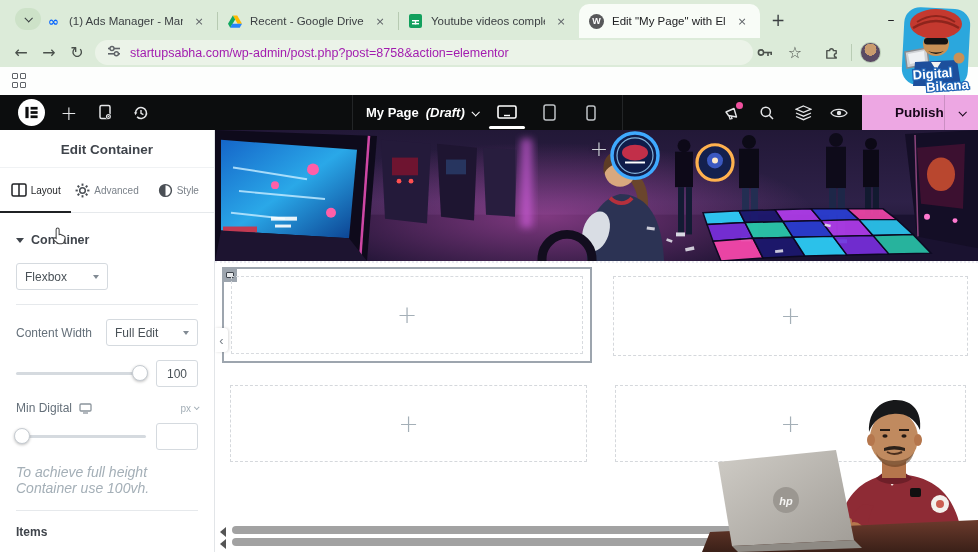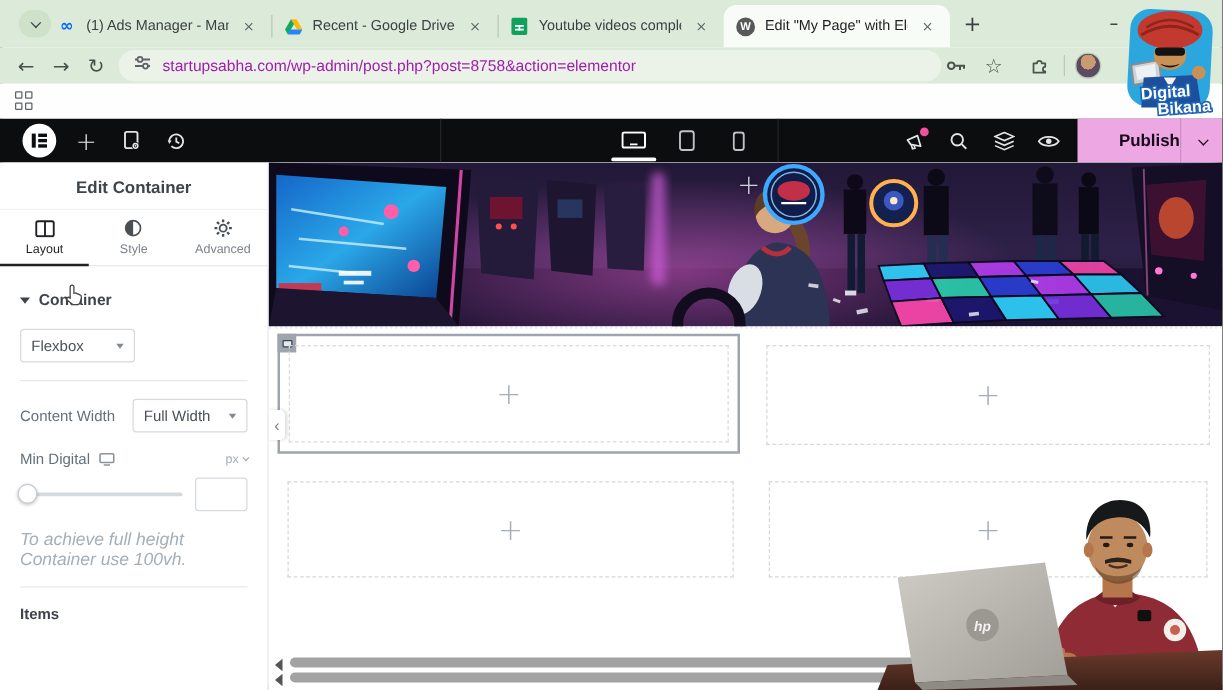--- a/index.html
+++ b/index.html
@@ -58,21 +58,21 @@
   .publish { position:absolute; left:862px; top:0; width:116px; height:35px; background:#eda7e3; display:flex; }
   .publish .plabel { flex:1; display:flex; align-items:center; justify-content:center; font-size:13.5px; font-weight:bold; color:#17071a;padding-left:33px; }
   .publish .pchev { width:34px; display:flex; align-items:center; justify-content:center; border-left:1px solid rgba(0,0,0,.14); color:#17071a; }
   .chev { display:inline-block; width:6px; height:6px; border-right:1.7px solid currentColor; border-bottom:1.7px solid currentColor;
           transform:rotate(45deg) translateY(-1px); }
 
   
   .panel { position:absolute; left:0; top:130px; width:215px; height:422px; background:#fff; border-right:1px solid #e2e5e8; overflow:hidden; }
   .panel-title { text-align:center; font-size:13.5px; font-weight:bold; color:#3f444b; padding:12px 0 10px; }
   .ptabs { display:flex; height:46px; border-bottom:1px solid #e6e9ec; border-top:1px solid #f0f2f4; }
-  .ptab { flex:1; display:flex; flex-direction:column; align-items:center; justify-content:center; gap:4px; font-size:10px; color:#7b828a; position:relative; }
+  .ptab { flex:1; display:flex; flex-direction:row; align-items:center; justify-content:center; gap:4px; font-size:10px; color:#7b828a; position:relative; }
   .ptab.active { color:#1f2124; }
   .ptab.active::after { content:""; position:absolute; left:0; bottom:-1px; width:100%; height:2px; background:#1f2124; }
   .psection { display:flex; align-items:center; gap:7px; padding:20px 16px 16px; position:relative; }
   .psection .sec-label { font-size:12.5px; font-weight:bold; color:#3f444b; }
   .caret-down { width:0; height:0; border-left:4px solid transparent; border-right:4px solid transparent; border-top:5px solid #3f444b; }
   .cursor-hand { position:absolute; left:52px; top:14px; z-index:5; }
   .ctl-row { display:flex; align-items:center; justify-content:space-between; margin:0 16px 14px; }
   .ctl-label { font-size:12px; color:#65707a; display:flex; align-items:center; gap:7px; }
   .eselect { width:92px; height:27px; border:1px solid #d5dadf; border-radius:3px; background:#fff; display:flex; align-items:center;
              justify-content:space-between; padding:0 8px; font-size:12px; color:#495157; }
@@ -227,20 +227,25 @@
         </svg>
     </div>
     <div class="ebtn" style="left:124px;">
       <svg width="16" height="16" viewBox="0 0 16 16">
           <path d="M2.5 8 a5.5 5.5 0 1 1 1.6 3.9" fill="none" stroke="#e4e5e7" stroke-width="1.5"></path>
           <polygon points="1.2,7.2 4.3,7.6 2.4,10.2" fill="#e4e5e7"></polygon>
           <polyline points="8,5 8,8.3 10.4,9.6" fill="none" stroke="#e4e5e7" stroke-width="1.4"></polyline>
         </svg>
     </div>
     <div class="vsep" style="left:352px;"></div>
+    <div class="pagetitle">
+      <span class="pt-name">My Page</span>
+      <span class="pt-status">(Draft)</span>
+      <span class="chev"></span>
+    </div>
     <div class="devbtn" style="left:489px;">
       <svg width="20" height="16" viewBox="0 0 20 16">
           <rect x="1" y="1" width="18" height="12" rx="1.5" fill="none" stroke="#ffffff" stroke-width="1.6"></rect>
           <line x1="7" y1="10.5" x2="13" y2="10.5" stroke="#ffffff" stroke-width="1.4"></line>
         </svg>
     </div>
     <div class="devbtn" style="left:531px;">
       <svg width="13" height="17" viewBox="0 0 13 17">
           <rect x="1" y="1" width="11" height="15" rx="2" fill="none" stroke="#bfc2c6" stroke-width="1.5"></rect>
         </svg>
@@ -288,44 +293,44 @@
 
   <div class="panel">
     <div class="panel-title">Edit Container</div>
     <div class="ptabs">
       <div class="ptab active">
         <svg width="16" height="14" viewBox="0 0 16 14">
             <rect x="1" y="1" width="14" height="12" rx="1.5" fill="none" stroke="#1f2124" stroke-width="1.5"></rect>
             <line x1="8" y1="1" x2="8" y2="13" stroke="#1f2124" stroke-width="1.5"></line>
           </svg>
         <span>Layout</span>
-      </div>
-      <div class="ptab">
-        <svg width="15" height="15" viewBox="0 0 16 16">
-            <circle cx="8" cy="8" r="6.3" fill="none" stroke="#4a4f55" stroke-width="1.5"></circle>
-            <path d="M8 1.7 A6.3 6.3 0 0 0 8 14.3 Z" fill="#4a4f55"></path>
-          </svg>
-        <span>Style</span>
       </div>
       <div class="ptab">
         <svg width="15" height="15" viewBox="0 0 16 16">
             <circle cx="8" cy="8" r="3" fill="none" stroke="#4a4f55" stroke-width="1.6"></circle>
             <g stroke="#4a4f55" stroke-width="2">
               <line x1="8" y1="0.6" x2="8" y2="3"></line>
               <line x1="8" y1="13" x2="8" y2="15.4"></line>
               <line x1="0.6" y1="8" x2="3" y2="8"></line>
               <line x1="13" y1="8" x2="15.4" y2="8"></line>
               <line x1="2.8" y1="2.8" x2="4.5" y2="4.5"></line>
               <line x1="11.5" y1="11.5" x2="13.2" y2="13.2"></line>
               <line x1="13.2" y1="2.8" x2="11.5" y2="4.5"></line>
               <line x1="4.5" y1="11.5" x2="2.8" y2="13.2"></line>
             </g>
           </svg>
         <span>Advanced</span>
       </div>
+      <div class="ptab">
+        <svg width="15" height="15" viewBox="0 0 16 16">
+            <circle cx="8" cy="8" r="6.3" fill="none" stroke="#4a4f55" stroke-width="1.5"></circle>
+            <path d="M8 1.7 A6.3 6.3 0 0 0 8 14.3 Z" fill="#4a4f55"></path>
+          </svg>
+        <span>Style</span>
+      </div>
     </div>
 
     <div class="psection">
       <span class="caret-down"></span>
       <span class="sec-label">Container</span>
       <span class="cursor-hand">
         <svg width="15" height="19" viewBox="0 0 16 20">
             <path d="M6 1c1 0 1.6.7 1.6 1.6V8l1.1-.2c.4-.1.9 0 1.2.3l2.9 1.3c.8.3 1.2 1.1 1.2 1.9 0 .3 0 .5-.1.8l-1 3.7c-.3 1.1-1.3 1.9-2.5 1.9H7.6c-.7 0-1.4-.3-1.9-.8L2 14c-.5-.6-.5-1.4-.1-2 .5-.6 1.3-.7 1.9-.3l.6.4V2.6C4.4 1.7 5.1 1 6 1z" fill="#fff" stroke="#444" stroke-width="1.1"></path>
           </svg>
       </span>
@@ -335,25 +340,31 @@
       <div class="eselect">
         <span>Flexbox</span>
         <span class="scaret"></span>
       </div>
     </div>
     <div class="pdivider"></div>
 
     <div class="ctl-row">
       <span class="ctl-label">Content Width</span>
       <div class="eselect">
-        <span>Full Width</span>
+        <span>Full Edit</span>
         <span class="scaret"></span>
       </div>
     </div>
 
+    <div class="slider-row">
+      <div class="track">
+        <div class="thumb" style="left:calc(100% - 14px);"></div>
+      </div>
+      <input class="einput" value="100" style="">
+    </div>
 
     <div class="ctl-row" style="margin-bottom:8px;">
       <span class="ctl-label">
         <span>Min Digital</span>
         <svg class="mon-icon" width="13" height="11" viewBox="0 0 13 11">
             <rect x="1" y="1" width="11" height="7" rx="1" fill="none" stroke="#8b949c" stroke-width="1.3"></rect>
             <line x1="4" y1="10" x2="9" y2="10" stroke="#8b949c" stroke-width="1.3"></line>
           </svg>
       </span>
       <span class="unit">

